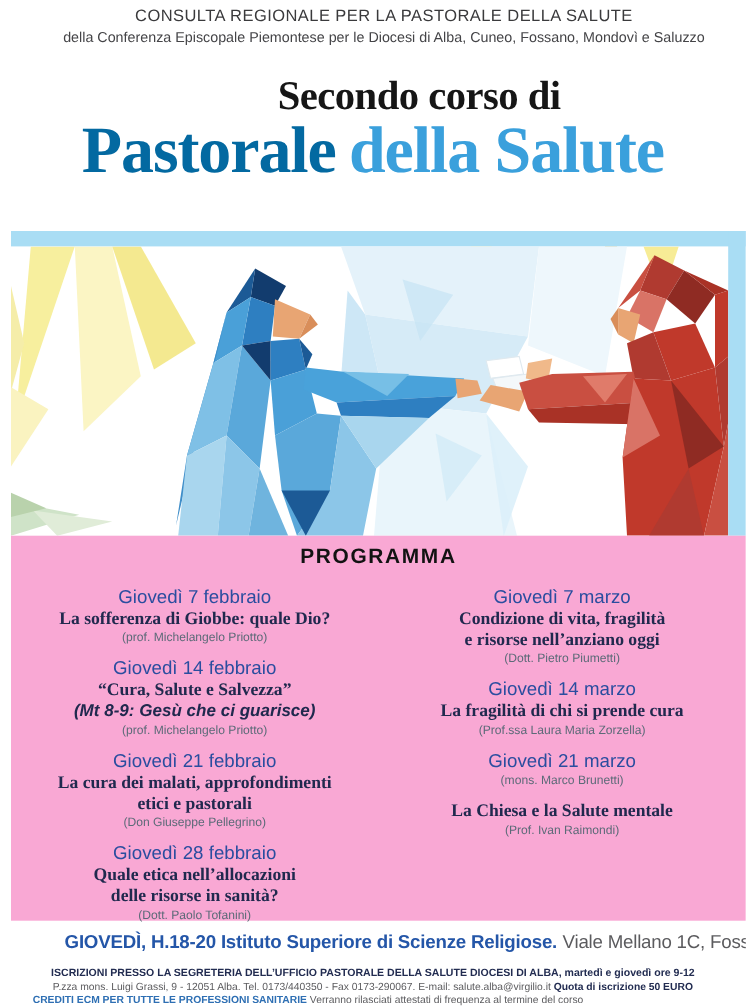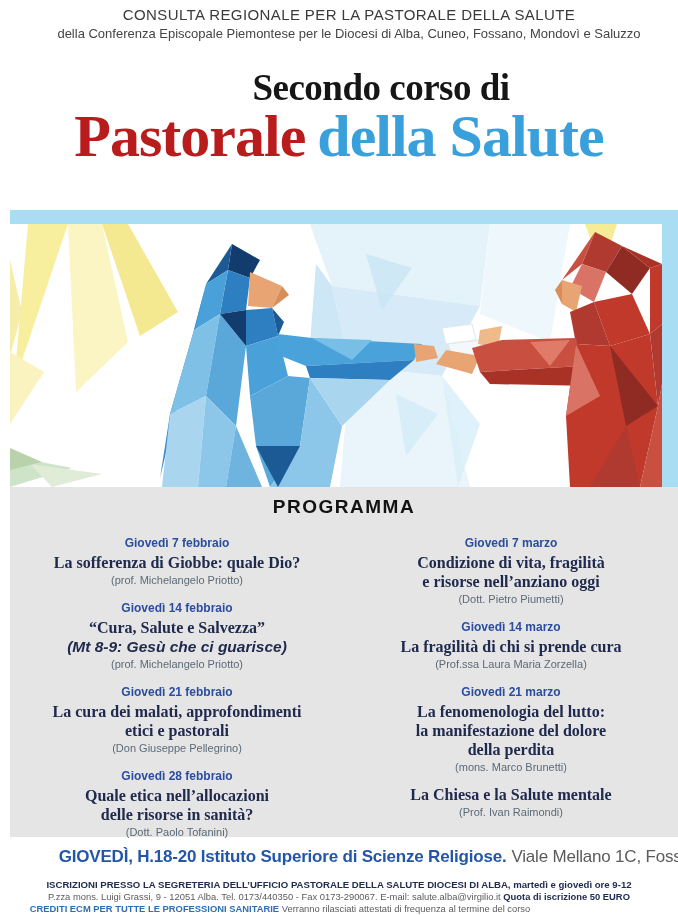--- a/index.html
+++ b/index.html
@@ -12,35 +12,35 @@
   
   .header{top:6px;left:0;width:678px;text-align:center;color:#3f3f41;margin-left:10px;}
   .header-l1{font-size:15px;letter-spacing:.4px;color:#3a3a3c;}
   .header-l2{font-size:13px;margin-top:3px;color:#444447;}
   
   .title-pre{top:66px;left:0;width:678px;text-align:center;
     font-family:"Liberation Serif",serif;font-weight:bold;font-size:37px;color:#161616;
     letter-spacing:-0.5px;margin-left:42px;}
   .title-main{top:102px;left:0;width:678px;text-align:center;
     font-family:"Liberation Serif",serif;font-weight:bold;font-size:60px;letter-spacing:-1px;}
-  .title-light{color:#b91c1c;margin-right:.2em;}
+  .title-light{color:#0369a1;margin-right:.2em;}
   .title-blue{color:#3aa0dc;}
   
   .art{left:10px;top:210px;width:668px;height:277px;background:#ffffff;}
   .art-topbar{position:absolute;left:0;top:0;width:668px;height:14px;background:#a9ddf4;}
   .art-right{position:absolute;right:0;top:0;width:16px;height:277px;background:#a9ddf4;}
   .art svg{position:absolute;left:0;top:14px;}
   
-  .program{left:10px;top:487px;width:668px;height:350px;background:#e5e5e5;}
+  .program{left:10px;top:487px;width:668px;height:350px;background:#f9a8d4;}
   .program-heading{padding-top:9px;text-align:center;font-size:19px;font-weight:bold;
     letter-spacing:1.5px;color:#121212;}
   .columns{display:flex;margin-top:4px;}
   .col{width:334px;text-align:center;}
   .item{margin-top:11px;}
-  .item-date{font-size:12px;font-weight:bold;color:#2a4d9f;line-height:20px;}
+  .item-date{font-size:17px;font-weight:normal;color:#2a4d9f;line-height:20px;}
   .item-title{font-size:16px;font-weight:bold;color:#20294e;line-height:19px;white-space:pre-line;font-family:Liberation Serif, serif;}
   .item-subtitle{font-size:15.5px;font-weight:bold;font-style:italic;color:#20294e;line-height:19px;}
   .item-speaker{font-size:11px;color:#5c6a78;line-height:14px;margin-top:1px;}
   
   .venue{top:847px;left:0;width:678px;text-align:center;font-size:17px;letter-spacing:-0.2px;padding-left:45px;}
   .venue-bold{font-weight:bold;color:#2456a8;}
   .venue-rest{color:#5b5b5e;margin-left:5px;}
   .fine1{top:879px;left:0;width:678px;text-align:center;font-size:9.6px;font-weight:bold;color:#222c51;}
   .fine2{top:891px;left:0;width:678px;text-align:center;font-size:9.4px;color:#5b5b5e;}
   .fine2 b{color:#222c51;}
@@ -184,23 +184,20 @@
         <div class="item-speaker">(Dott. Pietro Piumetti)</div>
       </div>
       <div class="item">
         <div class="item-date">Giovedì 14 marzo</div>
         <div class="item-title">La fragilità di chi si prende cura</div>
         <div class="item-subtitle"></div>
         <div class="item-speaker">(Prof.ssa Laura Maria Zorzella)</div>
       </div>
       <div class="item">
         <div class="item-date">Giovedì 21 marzo</div>
-        <div class="item-title">La fenomenologia del lutto:
-la manifestazione del dolore
-della perdita</div>
         <div class="item-subtitle"></div>
         <div class="item-speaker">(mons. Marco Brunetti)</div>
       </div>
       <div class="item">
         <div class="item-title">La Chiesa e la Salute mentale</div>
         <div class="item-subtitle"></div>
         <div class="item-speaker">(Prof. Ivan Raimondi)</div>
       </div>
     </div>
   </div>

